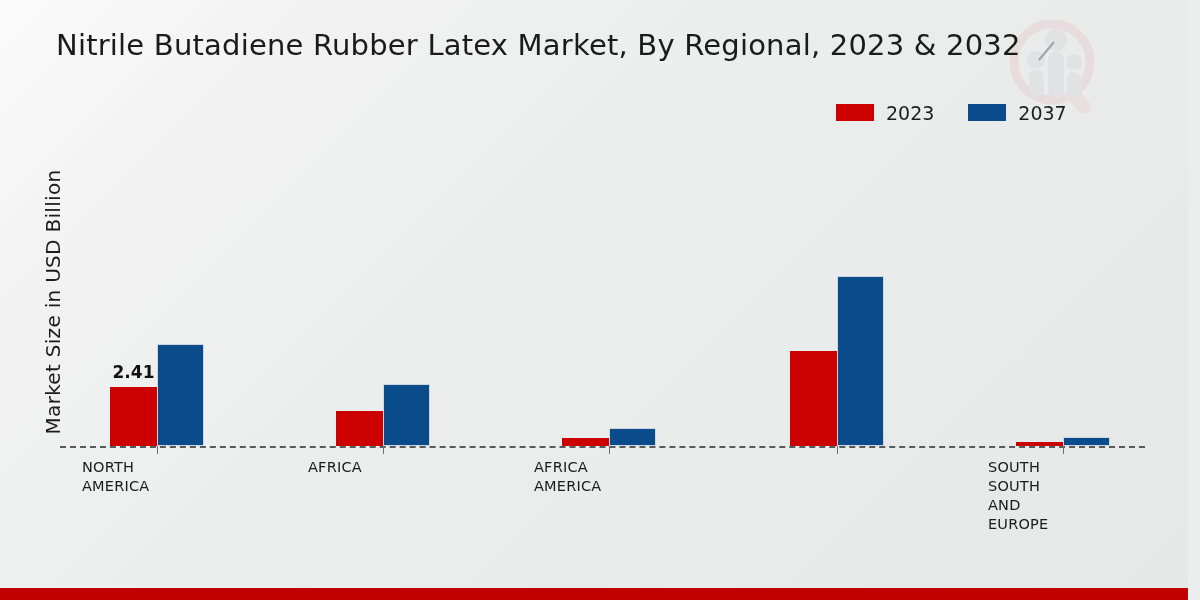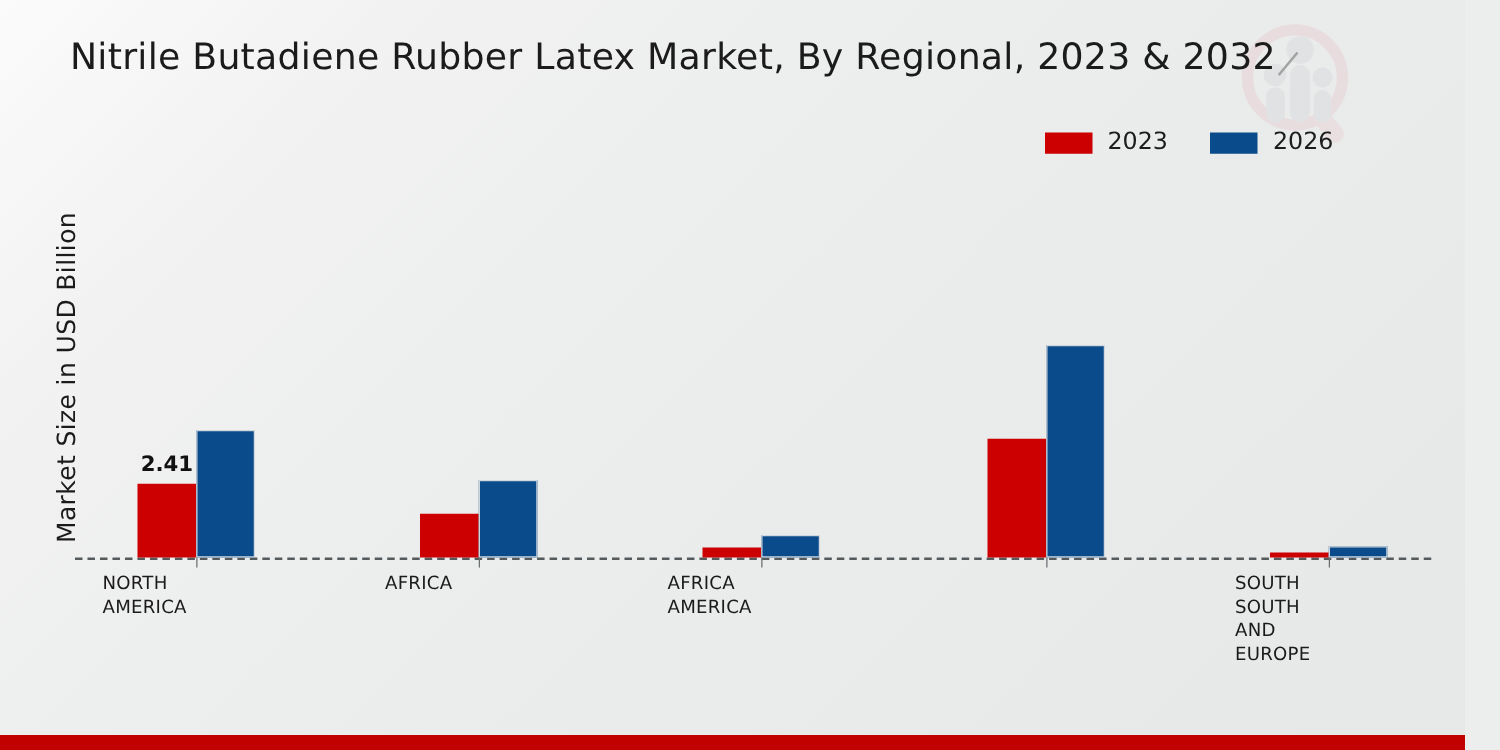--- a/index.html
+++ b/index.html
@@ -7,37 +7,38 @@
     width:1200px;height:600px;overflow:hidden;
     font-family:"DejaVu Sans", sans-serif;
     background:#eceded;
     position:relative;
   }
   .canvas{
     position:absolute;left:0;top:0;width:1172px;height:600px;
     background:
       linear-gradient(135deg, #fbfbfb 0%, #f2f2f2 18%, #eceded 42%, #e9eaea 70%, #e6e7e7 100%);
     overflow:hidden;
+    padding-left:16px;
   }
   
   .watermark{
     position:absolute; right:86px; top:16px; width:96px; height:104px;
     opacity:.45; pointer-events:none;
   }
   .title{
     position:absolute;left:56px;top:28px;
     font-size:29px;letter-spacing:.2px;color:#1b1b1b;
     font-weight:400;white-space:nowrap;
   }
   
   .legend{
     position:absolute;left:836px;top:104px;
     display:flex;align-items:center;gap:34px;
   }
-  .legend-item{display:flex;align-items:flex-end;gap:12px;}
+  .legend-item{display:flex;align-items:flex-start;gap:12px;}
   .swatch{width:38px;height:17px;display:block;}
   .legend-label{font-size:19px;color:#1d1d1d;line-height:1;}
   
   .ylabel{
     position:absolute;left:-112px;top:290px;
     width:330px;text-align:center;
     transform:rotate(-90deg);
     font-size:20px;color:#1b1b1b;letter-spacing:.3px;
     font-weight:400;
   }
@@ -91,21 +92,21 @@
 
   <div class="title">Nitrile Butadiene Rubber Latex Market, By Regional, 2023 &amp; 2032</div>
 
   <div class="legend">
     <div class="legend-item">
       <span class="swatch" style="background:#cc0000"></span>
       <span class="legend-label">2023</span>
     </div>
     <div class="legend-item">
       <span class="swatch" style="background:#0a4c8b"></span>
-      <span class="legend-label">2026</span>
+      <span class="legend-label">2037</span>
     </div>
   </div>
 
   <div class="ylabel">Market Size in USD Billion</div>
 
   <div class="plot">
     <div class="axis-line"></div>
 
     <div class="group" style="left:110px">
       <div class="bar red" style="height:59px">

